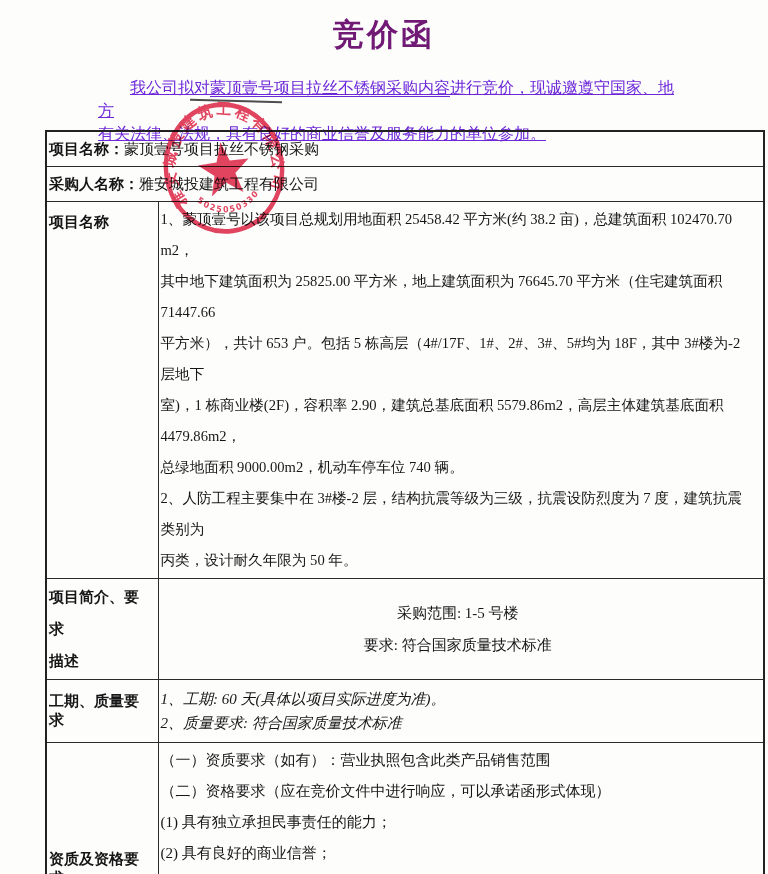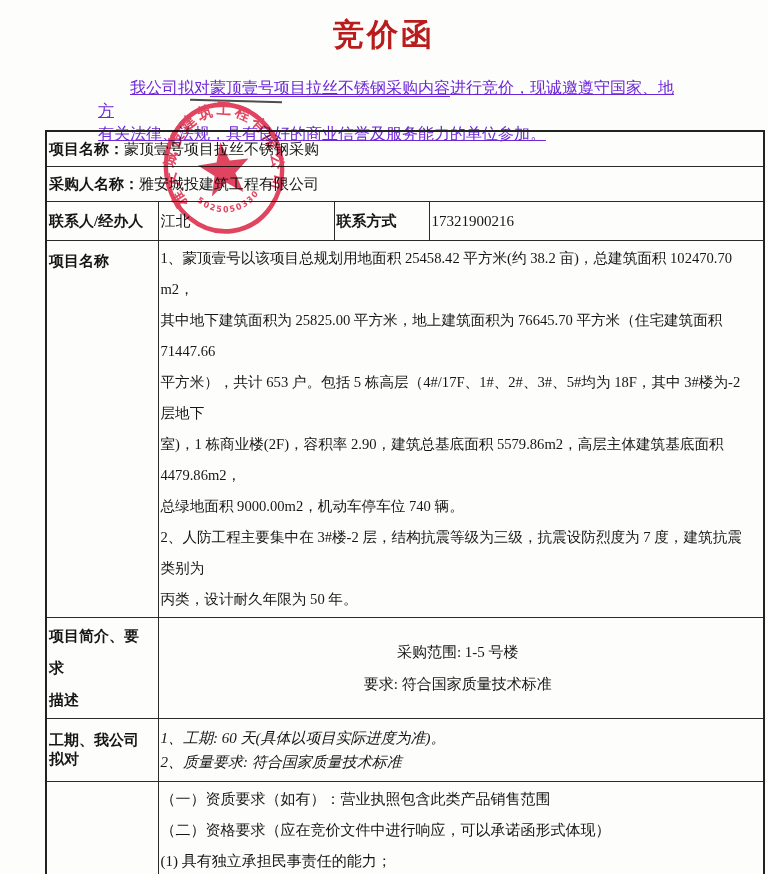--- a/index.html
+++ b/index.html
@@ -7,21 +7,21 @@
     width:768px;height:874px;
     background:#fdfdfc;
     font-family:"Liberation Serif","DejaVu Serif",serif;
     color:#1c1c1c;
     position:relative;
     overflow:hidden;
   }
   .page-title{
     position:absolute;left:0;top:14px;width:768px;
     text-align:center;font-size:31px;font-weight:700;
-    letter-spacing:3px;color:#b91c1c;
+    letter-spacing:3px;color:#701a75;
   }
   .intro{
     position:absolute;left:98px;top:60px;width:580px;
     font-size:16px;line-height:23px;color:#6d28d9;
     text-indent:2em;white-space:pre-line;text-decoration:underline;
   }
   .intro .u{text-decoration:underline;text-underline-offset:3px;}
   .artifact-line{
     position:absolute;left:190px;top:100px;width:92px;height:2px;
     background:#2e2e2e;opacity:.85;transform:rotate(1.5deg);
@@ -73,43 +73,37 @@
       <col style="width:335px">
   </colgroup>
   <tbody>
       <tr>
     <td colspan="4" style="height:30px"><span class="inline-lbl">项目名称：</span><span>蒙顶壹号项目拉丝不锈钢采购</span></td>
   </tr>
   <tr>
     <td colspan="4" style="height:30px"><span class="inline-lbl">采购人名称：</span><span>雅安城投建筑工程有限公司</span></td>
   </tr>
   <tr>
-    <td class="lbl" style="height:34px">联系人/经办人</td>
-    <td class="val">江北</td>
-    <td class="lbl">联系方式</td>
-    <td class="val">17321900216</td>
-  </tr>
-  <tr>
     <td class="lbl" style="height:214px;vertical-align:top;padding-top:11px">项目名称</td>
     <td colspan="3" class="pre overview-cell">1、蒙顶壹号以该项目总规划用地面积 25458.42 平方米(约 38.2 亩)，总建筑面积 102470.70 m2，
 其中地下建筑面积为 25825.00 平方米，地上建筑面积为 76645.70 平方米（住宅建筑面积 71447.66
 平方米），共计 653 户。包括 5 栋高层（4#/17F、1#、2#、3#、5#均为 18F，其中 3#楼为-2 层地下
 室)，1 栋商业楼(2F)，容积率 2.90，建筑总基底面积 5579.86m2，高层主体建筑基底面积 4479.86m2，
 总绿地面积 9000.00m2，机动车停车位 740 辆。
 2、人防工程主要集中在 3#楼-2 层，结构抗震等级为三级，抗震设防烈度为 7 度，建筑抗震类别为
 丙类，设计耐久年限为 50 年。</td>
   </tr>
   <tr>
     <td class="lbl scope-lbl" style="height:66px">项目简介、要求
 描述</td>
     <td colspan="3" class="pre scope-cell">采购范围: 1-5 号楼
 要求: 符合国家质量技术标准</td>
   </tr>
   <tr>
-    <td class="lbl" style="height:58px">工期、我公司拟对</td>
+    <td class="lbl" style="height:58px">工期、质量要求</td>
     <td colspan="3" class="pre sched-cell">1、工期: 60 天(具体以项目实际进度为准)。
 2、质量要求: 符合国家质量技术标准</td>
   </tr>
   <tr>
     <td class="lbl" style="height:248px">资质及资格要求</td>
     <td colspan="3" class="pre qual-cell">（一）资质要求（如有）：营业执照包含此类产品销售范围
 （二）资格要求（应在竞价文件中进行响应，可以承诺函形式体现）
 (1) 具有独立承担民事责任的能力；
 (2) 具有良好的商业信誉；
 (3) 具有履行合同所必需的条件和能力；

